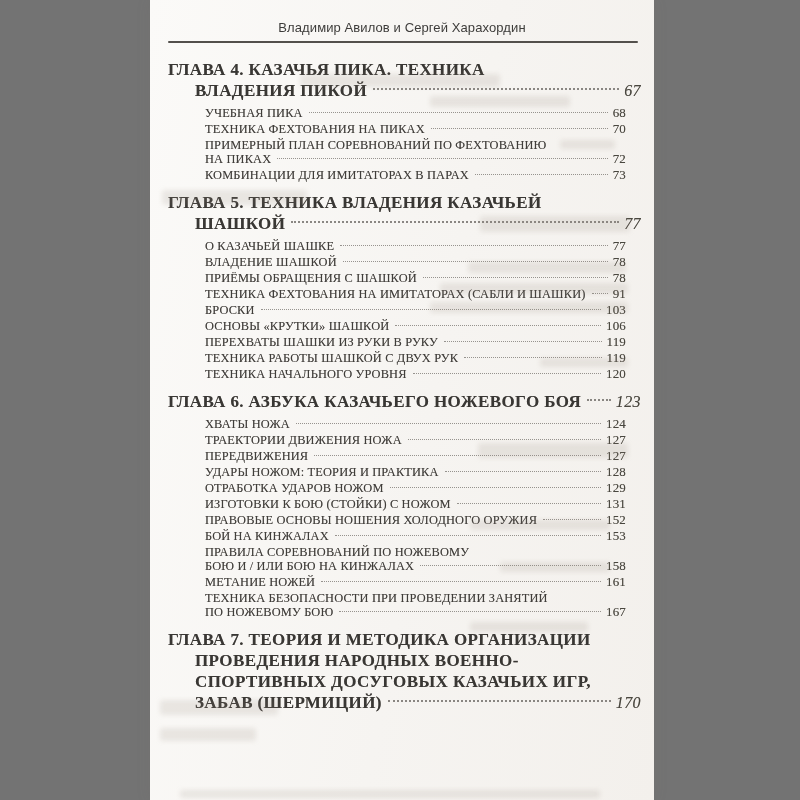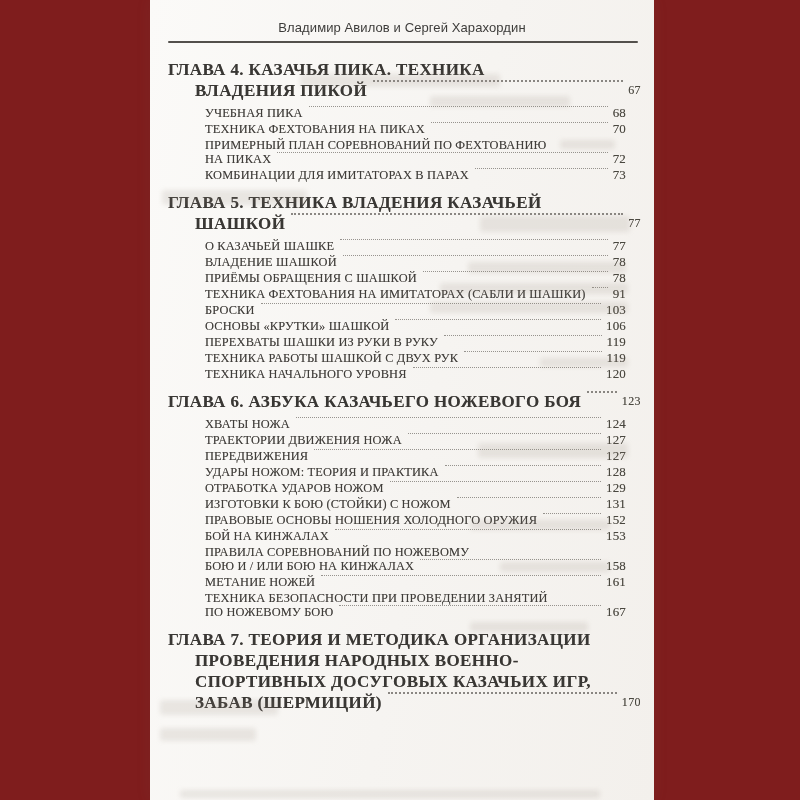--- a/index.html
+++ b/index.html
@@ -1,20 +1,20 @@
 <!DOCTYPE html>
 <html><head>
 <meta charset="utf-8">
 <style>
   html,body{margin:0;padding:0;}
   body{
     width:800px;height:800px;background:#ffffff;overflow:hidden;position:relative;
     font-family:"Liberation Serif",serif;
   }
-  .photo{position:absolute;inset:0;background:#7f1d1d;}
+  .photo{position:absolute;inset:0;background:#737373;}
   .page{
     position:absolute;left:150px;top:0;width:504px;height:800px;
     background:linear-gradient(100deg,#fbfaf8 0%,#f6f4f1 55%,#f3f0ec 100%);
     box-shadow:0 0 14px rgba(120,110,95,0.10);
   }
   .page-header{
     padding-top:20px;text-align:center;
     font-family:"Liberation Sans",sans-serif;font-size:13px;color:#3d3c3a;
     letter-spacing:.1px;
   }
@@ -27,29 +27,29 @@
   .entry.chapter{
     margin-top:10px;margin-bottom:5px;
     font-weight:bold;font-size:17px;line-height:21px;letter-spacing:.4px;color:#393734;
   }
   .entry.chapter .cont{padding-left:27px;}
   .entry.section{
     font-size:12.4px;line-height:14px;margin:2px 8px;
     padding-left:29px;padding-right:7px;letter-spacing:.15px;color:#403e3b;
   }
   .line{white-space:nowrap;}
-  .row{display:flex;align-items:flex-start;}
+  .row{display:flex;align-items:center;}
   .row .txt{white-space:nowrap;}
   .leader{
     flex:1 1 auto;min-width:10px;margin:0 5px 3px 6px;
     border-bottom:2px dotted rgba(95,92,87,.72);
   }
   .section .leader{border-bottom:1.7px dotted rgba(110,106,100,.70);margin-bottom:2px;}
   .num{color:#49473f;}
-  .chapter .num{font-size:12px;font-weight:normal;}
+  .chapter .num{font-size:16px;font-weight:normal;font-style:italic;}
   .section .num{font-size:13px;}
   
   .ghost{
     position:absolute;border-radius:3px;background:rgba(148,138,124,.16);
     filter:blur(2.5px);pointer-events:none;
   }
 </style>
 </head>
 <body>
 

